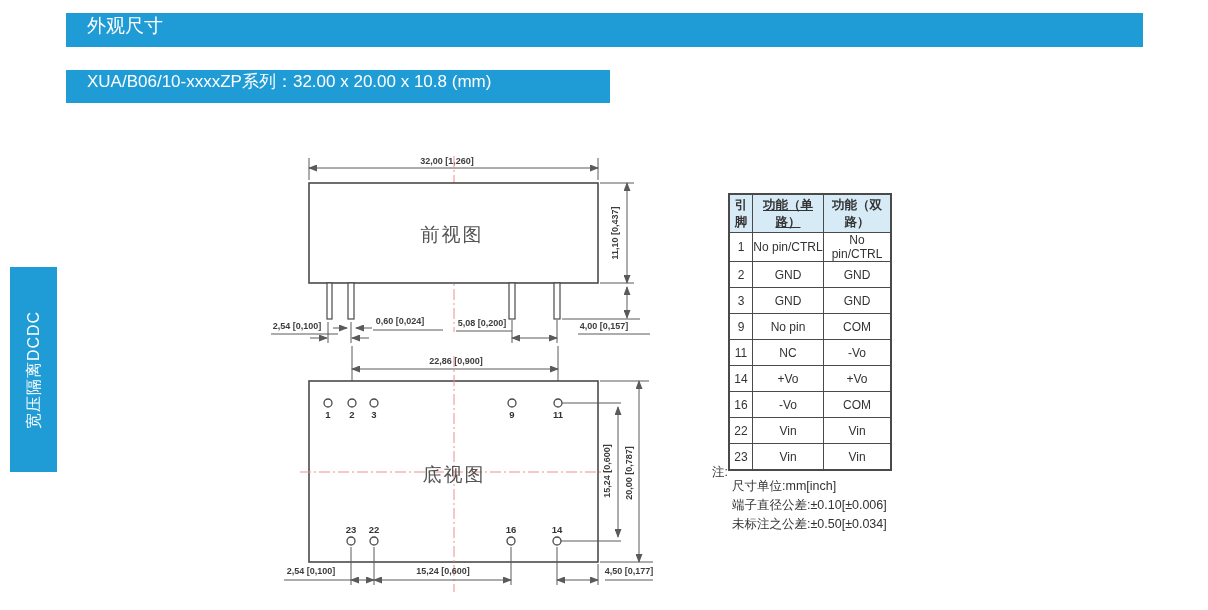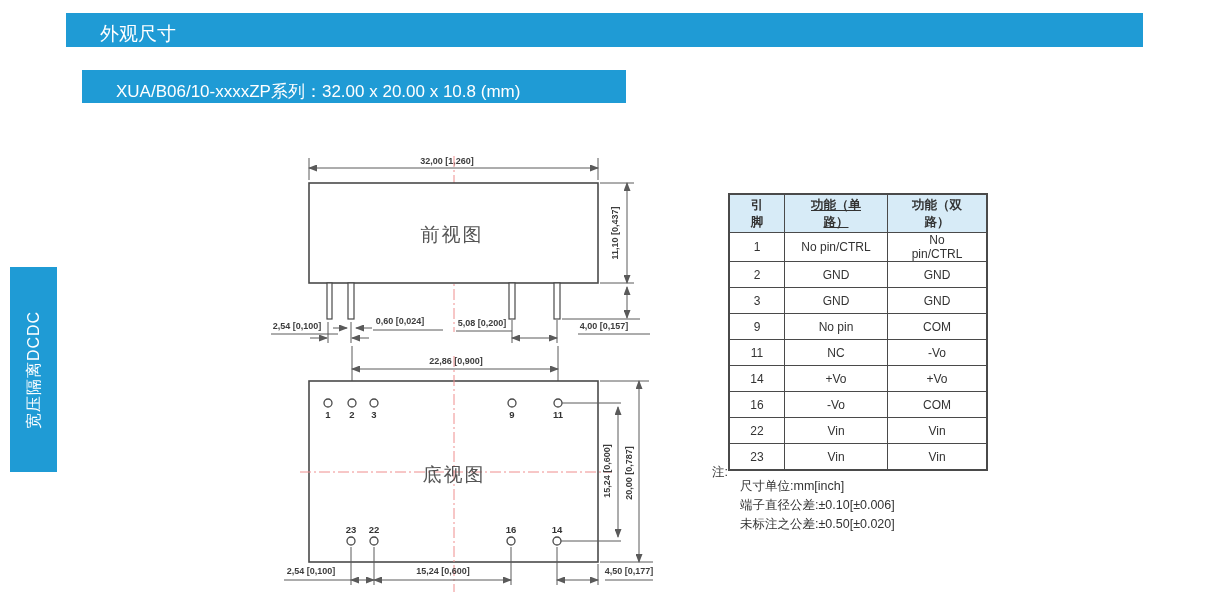--- a/index.html
+++ b/index.html
@@ -1,43 +1,43 @@
 <!DOCTYPE html>
 <html><head>
 <meta charset="utf-8">
 <style>
   html,body{margin:0;padding:0;background:#fff;}
   .canvas{position:relative;width:1208px;height:610px;background:#fff;overflow:hidden;
           font-family:"Liberation Sans",sans-serif;}
-  .bar{position:absolute;background:#1F9BD5;color:#fff;display:flex;align-items:flex-end;
-       box-sizing:border-box;padding-left:34px;}
+  .bar{position:absolute;background:#1F9BD5;color:#fff;display:flex;align-items:flex-start;
+       box-sizing:border-box;padding-left:21px;}
   .header-bar{left:66px;top:13px;width:1077px;height:34px;font-size:19px;}
-  .series-bar{left:82px;top:70px;width:544px;height:33px;font-size:17px;}
+  .series-bar{left:66px;top:70px;width:544px;height:33px;font-size:17px;}
   .sidebar{position:absolute;left:10px;top:267px;width:47px;height:205px;background:#1F9BD5;}
   .sidebar-text{position:absolute;left:50%;top:50%;
        transform:translate(-50%,-50%) rotate(-90deg);white-space:nowrap;
        color:#fff;font-size:16px;letter-spacing:1px;}
   svg{position:absolute;left:0;top:0;}
   .outline{fill:#fff;stroke:#4A4A4A;stroke-width:1.6;}
   .pin{fill:#fff;stroke:#4A4A4A;stroke-width:1.2;}
   .hole{fill:#fff;stroke:#4A4A4A;stroke-width:1.3;}
   .dimline{stroke:#5A5A5A;stroke-width:1;fill:none;}
   .dim-text{font-family:"Liberation Sans",sans-serif;font-size:9px;font-weight:bold;fill:#3D3D3D;}
   .pin-num{font-family:"Liberation Sans",sans-serif;font-size:9.5px;font-weight:bold;fill:#333;}
   .view-label{font-family:"DejaVu Serif",serif;font-size:19px;fill:#555;letter-spacing:2px;}
   .centerline{stroke:#EF8E8E;stroke-width:1;stroke-dasharray:11 3 2 3;fill:none;}
   .pin-table{position:absolute;left:728px;top:193px;border-collapse:collapse;
              border:2px solid #4A4A4A;color:#333;}
-  .pin-table th,.pin-table td{border:1px solid #4A4A4A;text-align:center;vertical-align:middle;padding:0 16px;}
+  .pin-table th,.pin-table td{border:1px solid #4A4A4A;text-align:center;vertical-align:middle;padding:0 0;}
   .pin-table th{background:#D7EBF7;height:37px;font-size:12.5px;font-weight:bold;}
   .pin-table td{height:25px;font-size:12px;}
   .col-pin{width:22px;}.col-single{width:70px;text-decoration:underline;}.col-dual{width:66px;}
   .notes{position:absolute;left:712px;top:464px;color:#333;font-size:12.5px;}
   .notes-label{display:block;}
-  .notes-lines{margin-left:28px;margin-top:-4px;line-height:19px;}
+  .notes-lines{margin-left:20px;margin-top:-4px;line-height:19px;}
 </style>
 </head>
 <body>
 
 <div class="canvas">
 
   <div class="bar header-bar">
     <span>外观尺寸</span>
   </div>
 
@@ -218,17 +218,17 @@
         <td>Vin</td>
       </tr>
     </tbody>
   </table>
 
   <div class="notes">
     <span class="notes-label">注:</span>
     <div class="notes-lines">
       <div>尺寸单位:mm[inch]</div>
       <div>端子直径公差:±0.10[±0.006]</div>
-      <div>未标注之公差:±0.50[±0.020]</div>
+      <div>未标注之公差:±0.50[±0.034]</div>
     </div>
   </div>
 
 </div>
 
 </body></html>

